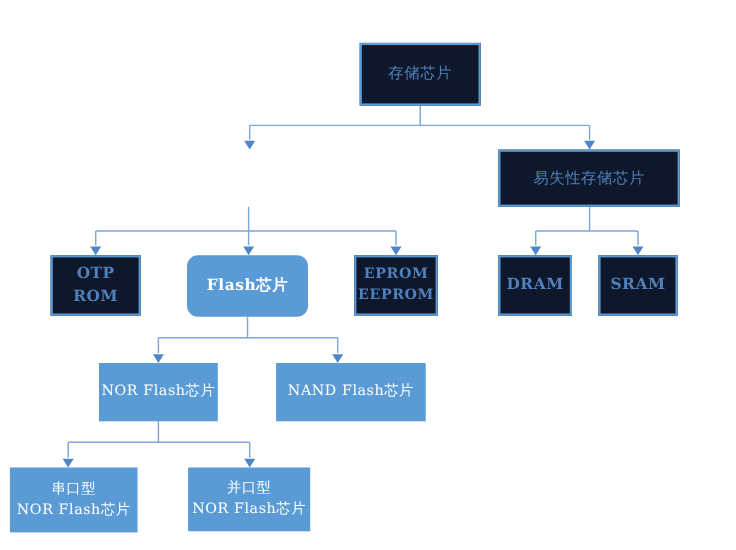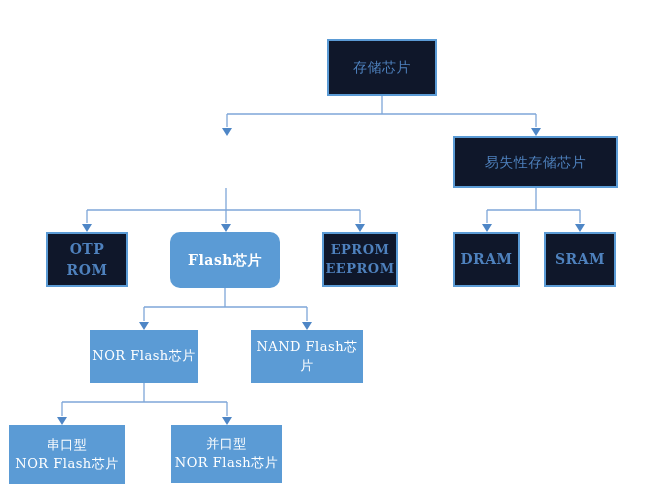--- a/index.html
+++ b/index.html
@@ -52,21 +52,21 @@
   
   #n-root        { left: 327px; top:  39px; width: 110px; height: 57px; }
   #n-nonvolatile { left: 144px; top: 136px; width: 163px; height: 52px; }
   #n-volatile    { left: 453px; top: 136px; width: 165px; height: 52px; }
   #n-otp         { left:  46px; top: 232px; width:  82px; height: 55px; }
   #n-flash       { left: 170px; top: 232px; width: 110px; height: 56px; border-radius: 10px; }
   #n-eprom       { left: 322px; top: 232px; width:  76px; height: 55px; }
   #n-dram        { left: 453px; top: 232px; width:  67px; height: 55px; }
   #n-sram        { left: 544px; top: 232px; width:  72px; height: 55px; }
   #n-nor         { left:  90px; top: 330px; width: 108px; height: 53px; }
-  #n-nand        { left: 251px; top: 330px; width: 112px; height: 53px; }
+  #n-nand        { left: 251px; top: 330px; width: 136px; height: 53px; }
   #n-serial      { left:   9px; top: 425px; width: 116px; height: 59px; }
   #n-parallel    { left: 171px; top: 425px; width: 111px; height: 58px; }
 </style>
 </head>
 <body>
 
 <div class="canvas" style="--bg: #ffffff; --fill_blue: #5B9BD5; --border_blue: #5B9BD5; --text_blue: #4E81BD; --connector: #7EA6D8; --arrow: #4E86C6;">
 
   <svg class="edges-layer" viewBox="0 0 669 500" xmlns="http://www.w3.org/2000/svg">
 

